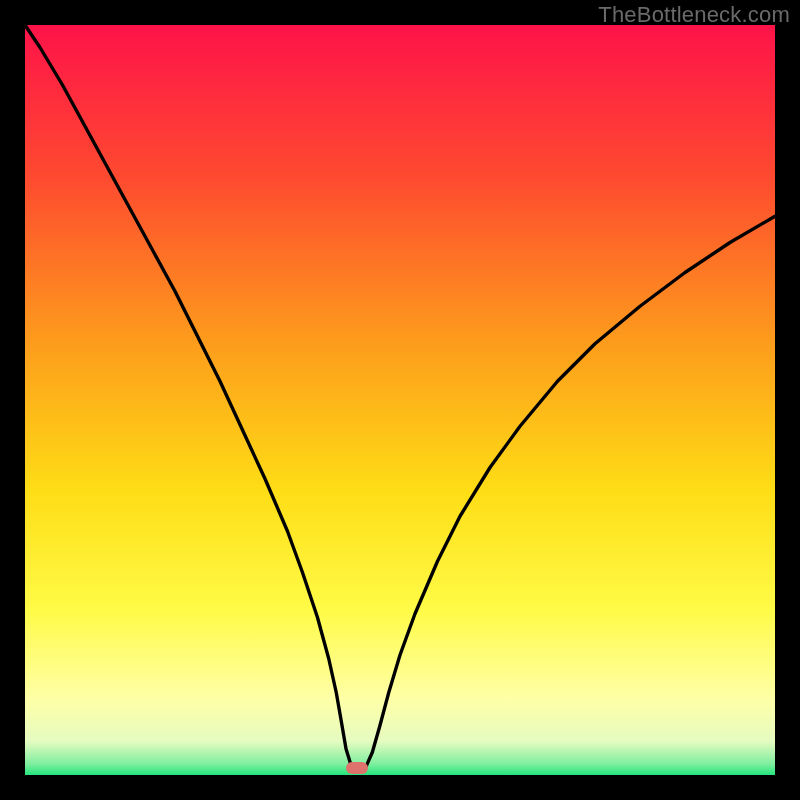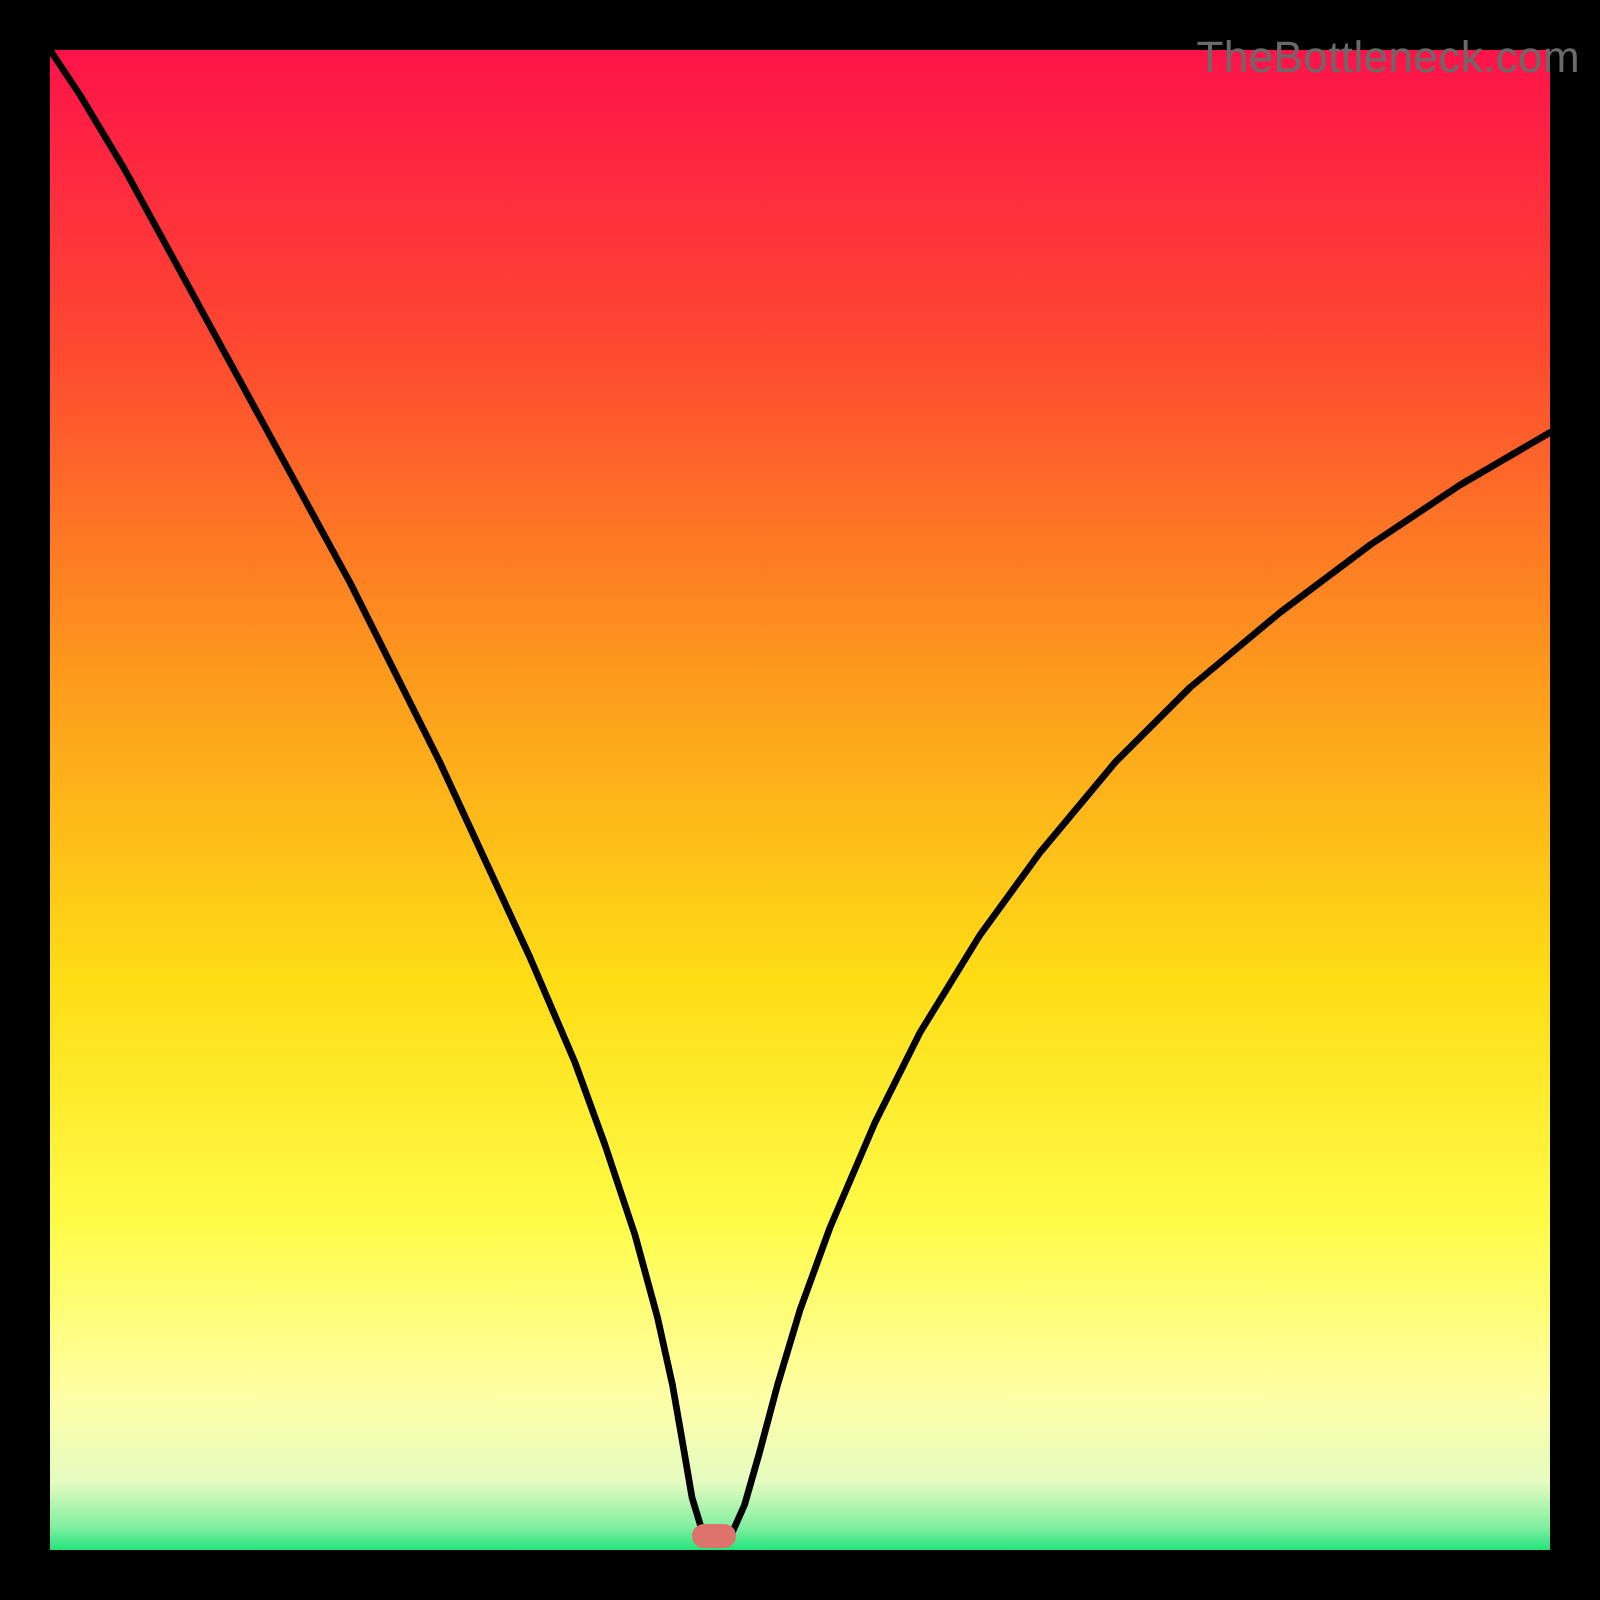--- a/index.html
+++ b/index.html
@@ -34,21 +34,21 @@
   }
   .marker {
     position: absolute;
     width: 22px;
     height: 12px;
     border-radius: 6px;
     transform: translate(-50%, -50%);
   }
   .watermark {
     position: absolute;
-    top: 16px;
+    top: 2px;
     right: 10px;
     color: #6a6a6a;
     font-size: 22px;
     letter-spacing: 0.2px;
     font-weight: 500;
     user-select: none;
   }
 </style>
 </head>
 <body>

